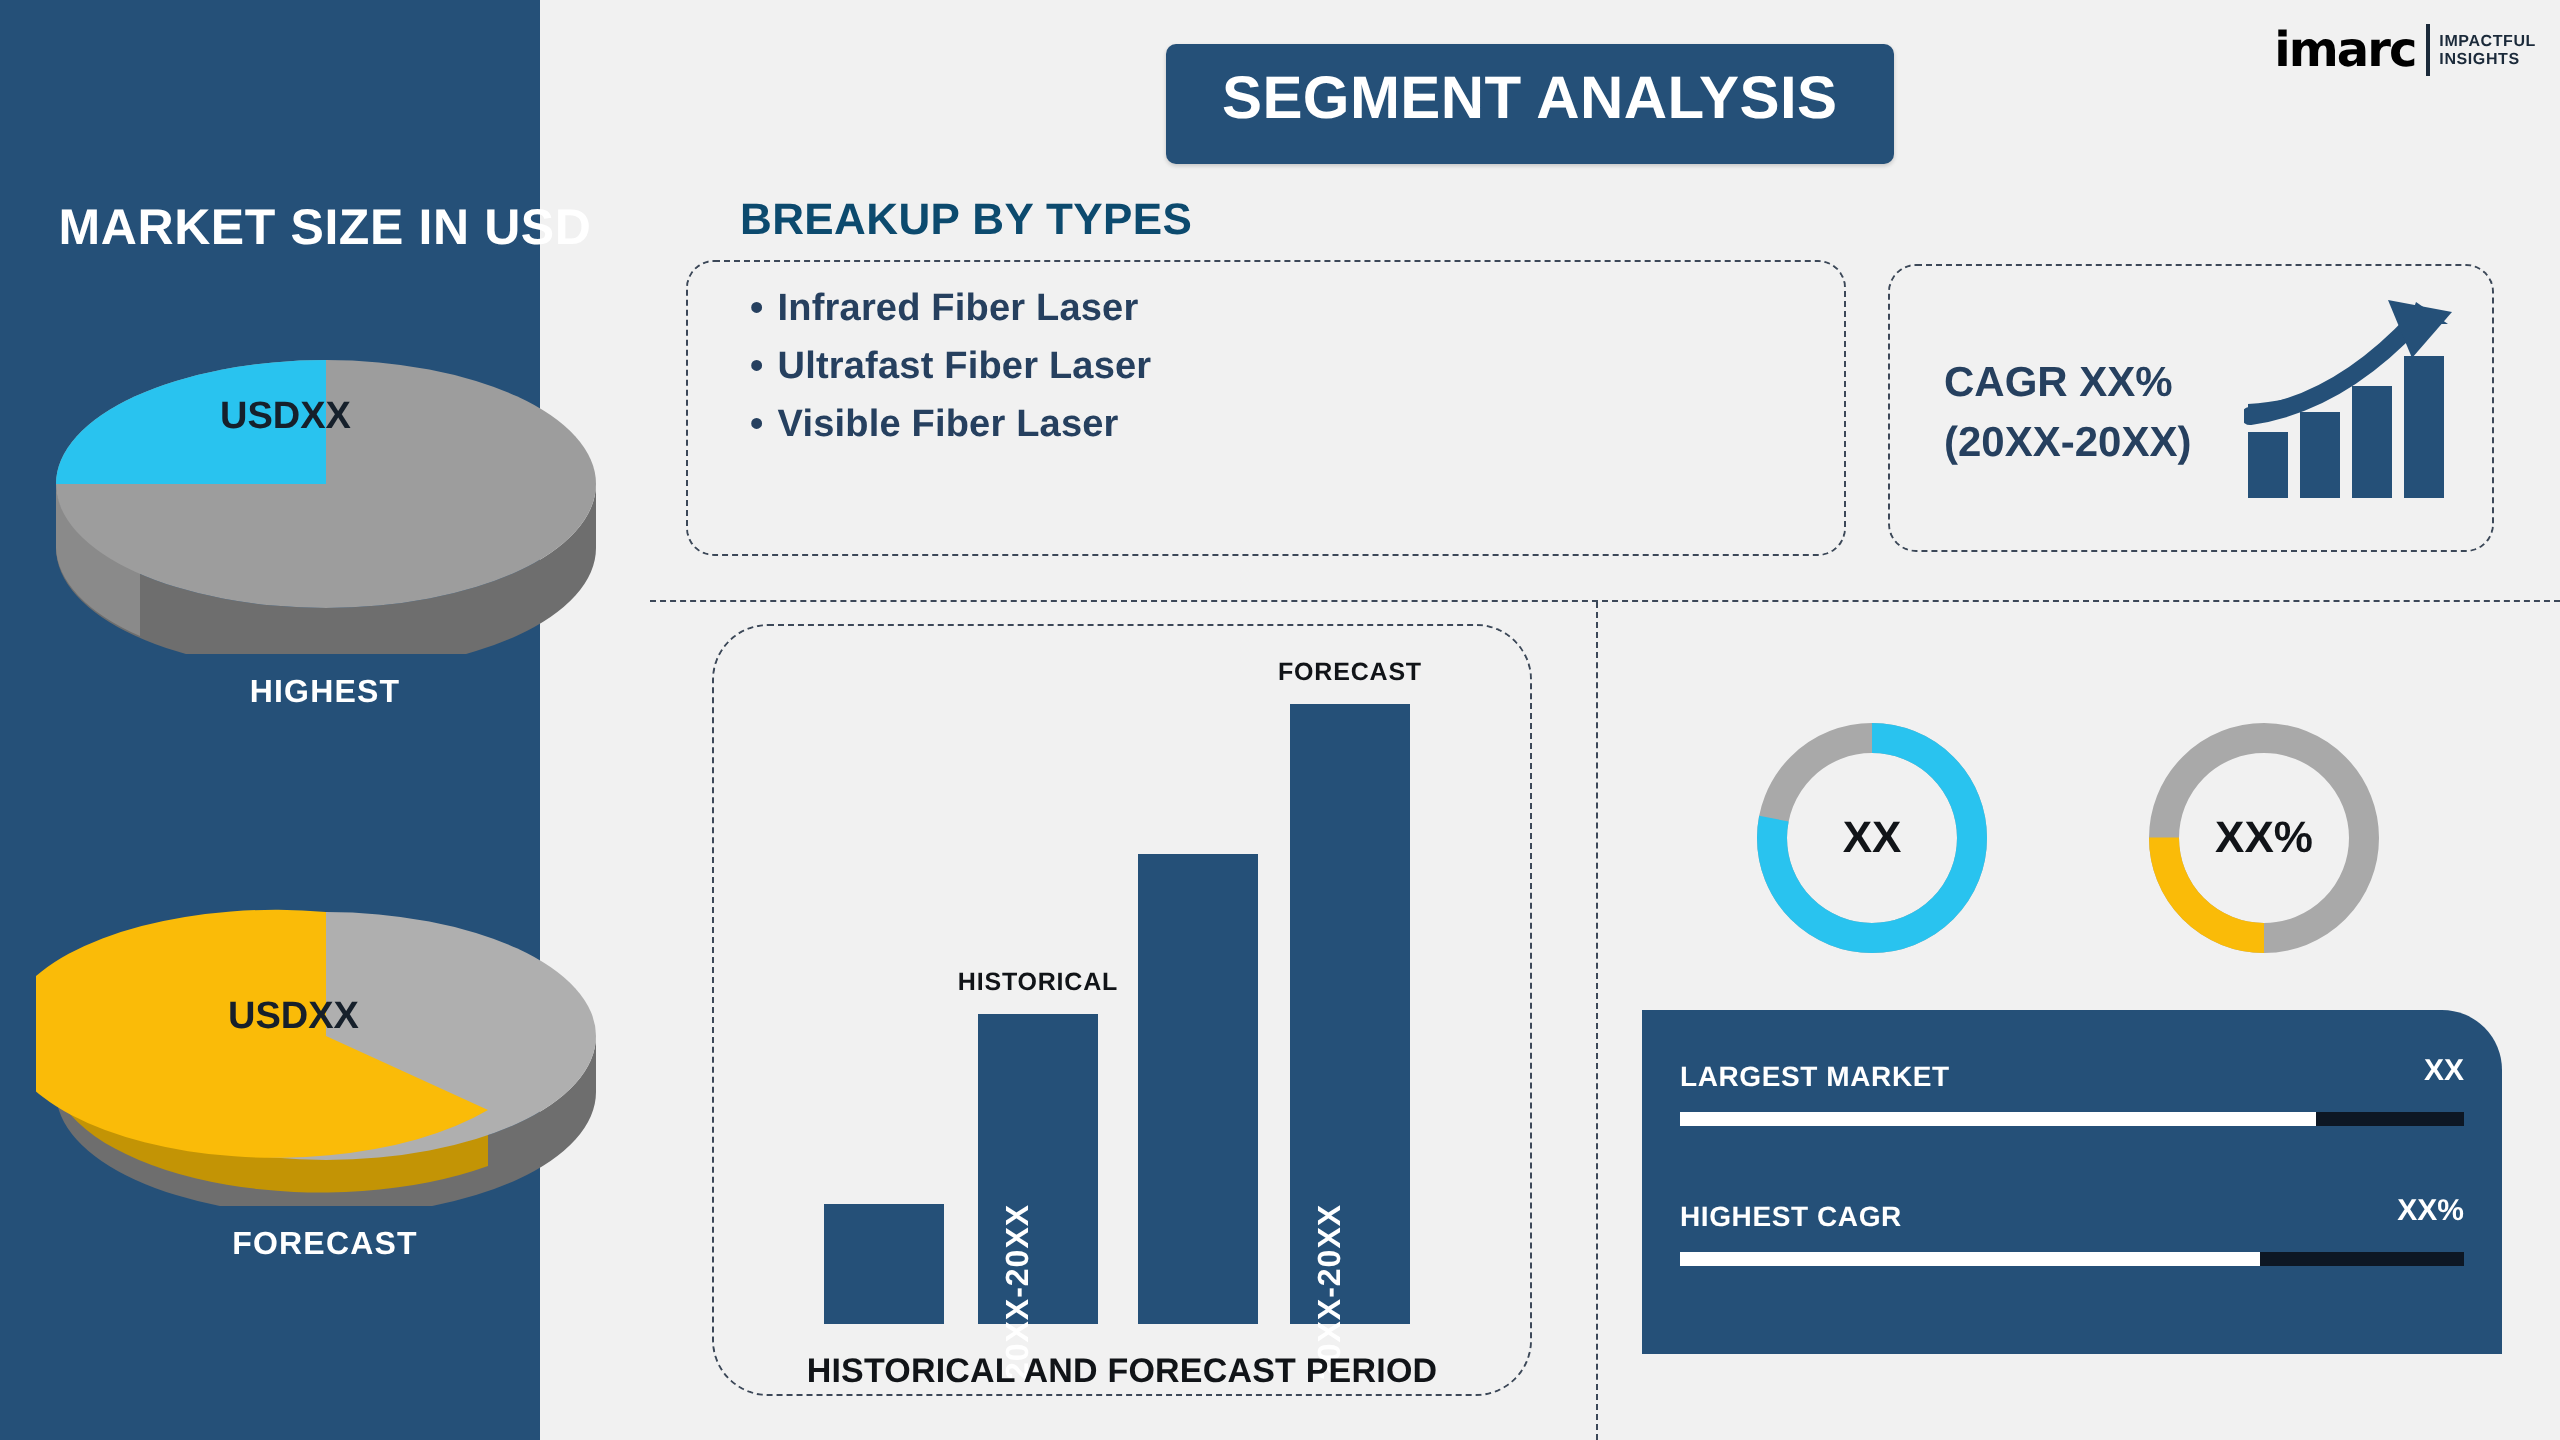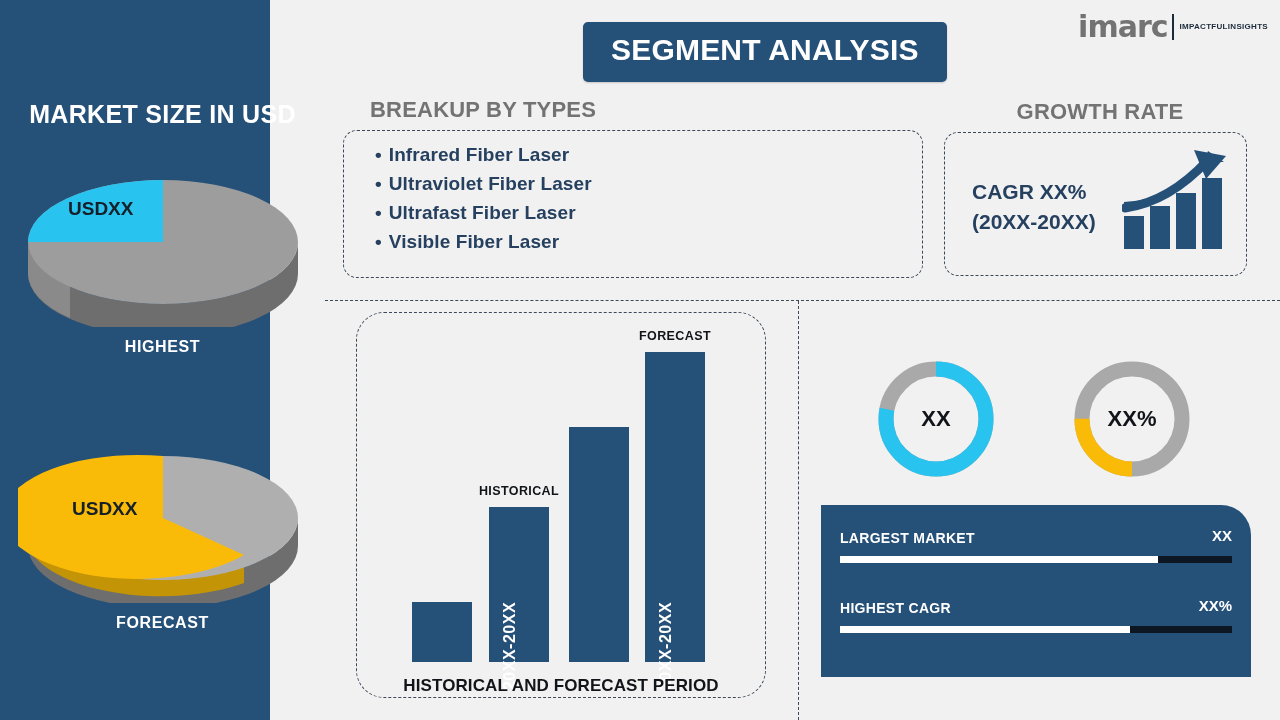--- a/index.html
+++ b/index.html
@@ -24,61 +24,61 @@
   .pie-wrap { position:absolute; left:0; width:325px; }
   .pie-wrap.current  { top:152px; }
   .pie-wrap.forecast { top:428px; }
   .pie-stage { position:relative; width:325px; height:180px; }
   .pie-caption {
     text-align:center; color:#ffffff; font-size:16px;
     font-weight:bold; letter-spacing:.6px; margin-top:6px;
   }
   .pie-svg { display:block; margin:0 auto; }
   .pie-label {
-    position:absolute; color:#16202b; font-size:19px; font-weight:bold;
+    position:absolute; color:#16202b; font-size:19px; font-weight:bold;margin-left:42px;
   }
   .pie-label.cur { left:68px; top:46px; }
   .pie-label.fcs { left:72px; top:70px; }
 
   
   .header-band {
     position:absolute; left:325px; top:0; width:955px; height:92px;
   }
   .title-pill {
     position:absolute; left:258px; top:22px;
     background:#255078; color:#ffffff;
     padding:11px 28px 15px 28px;
     border-radius:5px;
     font-size:30px; font-weight:bold; letter-spacing:.2px;
     box-shadow:0 1px 2px rgba(0,0,0,.18);
   }
   .logo {
     position:absolute; right:12px; top:12px;
     display:flex; align-items:center; gap:5px;
   }
-  .logo-mark { font-size:30px; font-weight:bold; color:#737373;
+  .logo-mark { font-size:24px; font-weight:bold; color:#000000;
                letter-spacing:-1px; line-height:1; position:relative;
                font-family:"DejaVu Sans", sans-serif; }
   .logo-bar { width:2px; height:26px; background:#1b2a3a; }
-  .logo-tag { display:flex; flex-direction:row; line-height:1.15;
+  .logo-tag { display:flex; flex-direction:column; line-height:1.15;
               color:#1b2a3a; font-size:8px; font-weight:bold; letter-spacing:.3px; }
 
   
   .h-divider {
     position:absolute; left:325px; top:300px; width:955px; height:0;
     border-top:1.5px dashed #3c4858;
   }
   .v-divider {
     position:absolute; left:798px; top:301px; width:0; height:419px;
     border-left:1.5px dashed #3c4858;
   }
 
   
   .sec-head {
-    position:absolute; color:#737373;
+    position:absolute; color:#0c4a6e;
     font-size:22px; font-weight:bold; letter-spacing:.2px;
   }
   .sec-head.types  { left:370px; top:97px; }
   .sec-head.growth { left:940px; top:99px; width:320px; text-align:center; }
 
   
   .dashed-card {
     position:absolute; border:1.3px dashed #3c4858; border-radius:14px;
     background:#f1f1f1;
   }
@@ -209,31 +209,27 @@
   <div class="h-divider"></div>
   <div class="v-divider"></div>
 
   <div class="sec-head types">BREAKUP BY TYPES</div>
   <div class="dashed-card card-types"></div>
   <div class="type-list">
     <div class="type-item">
       <span class="dot">•</span><span>Infrared Fiber Laser</span>
     </div>
     <div class="type-item">
-      <span class="dot">•</span><span>Ultraviolet Fiber Laser</span>
-    </div>
-    <div class="type-item">
       <span class="dot">•</span><span>Ultrafast Fiber Laser</span>
     </div>
     <div class="type-item">
       <span class="dot">•</span><span>Visible Fiber Laser</span>
     </div>
   </div>
 
-  <div class="sec-head growth">GROWTH RATE</div>
   <div class="dashed-card card-growth"></div>
   <div class="cagr-text">
     <div>CAGR XX%</div>
     <div>(20XX-20XX)</div>
   </div>
   <svg class="growth-chart" width="110" height="105" viewBox="0 0 110 105">
     <rect x="2" y="68" width="20" height="33" fill="#255078"></rect>
     <rect x="28" y="58" width="20" height="43" fill="#255078"></rect>
     <rect x="54" y="45" width="20" height="56" fill="#255078"></rect>
     <rect x="80" y="30" width="20" height="71" fill="#255078"></rect>

